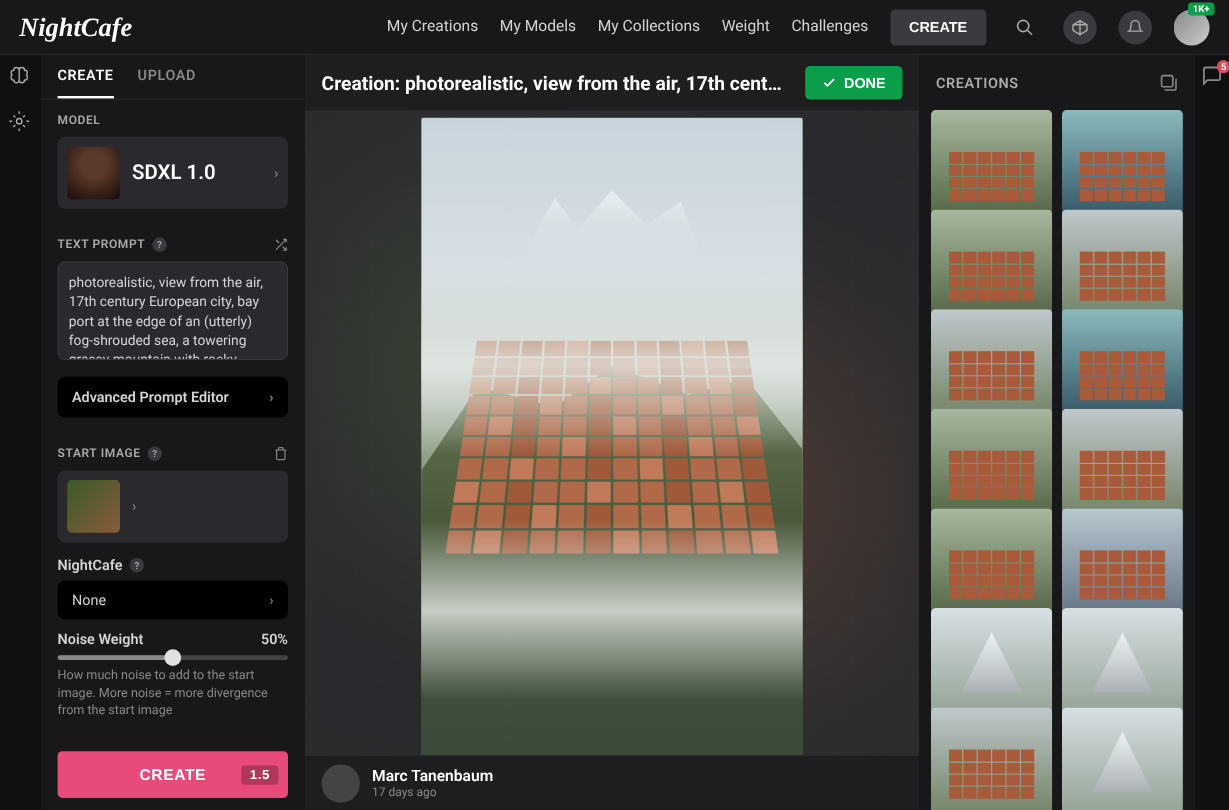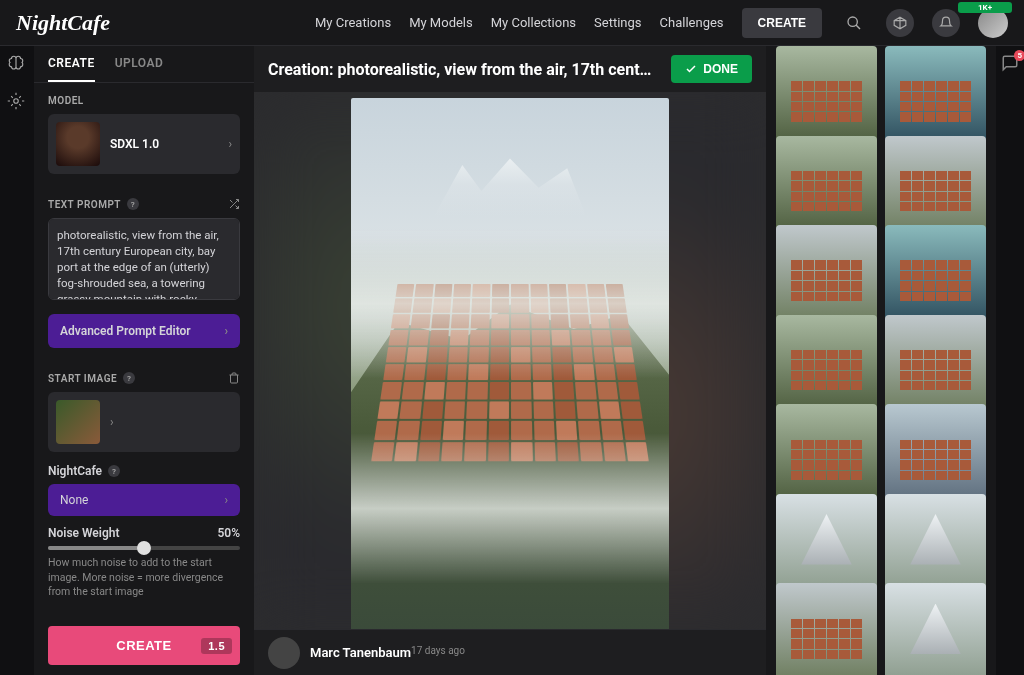--- a/index.html
+++ b/index.html
@@ -5,41 +5,41 @@
 * { margin: 0; padding: 0; box-sizing: border-box; }
 body { font-family: -apple-system, BlinkMacSystemFont, "Segoe UI", Roboto, sans-serif; background: #18181a; color: #d4d4d8; width: 1024px; height: 675px; overflow: hidden; }
 .topbar { height: 46px; background: #18181a; display: flex; align-items: center; padding: 0 16px; border-bottom: 1px solid #2a2a2e; }
 .logo { font-family: cursive; font-size: 22px; font-weight: 600; color: #fff; font-style: italic; }
 .topnav { margin-left: auto; display: flex; align-items: center; gap: 18px; font-size: 13px; color: #d4d4d8; }
 .topnav-link { cursor: pointer; }
 .create-btn { background: #3a3a3f; color: #fff; padding: 8px 16px; font-size: 12px; font-weight: 600; border: none; cursor: pointer; border-radius: 4px; }
 .icon-btn { width: 28px; height: 28px; display: flex; align-items: center; justify-content: center; cursor: pointer; color: #aaa; border-radius: 50%; }
 .icon-btn.circle-bg { background: #3a3a3f; }
 .avatar { width: 30px; height: 30px; border-radius: 50%; background: linear-gradient(135deg,#888,#ccc); position: relative; }
-.badge-1k { position: absolute; top: -6px; right: -4px; background: #0a9d4a; color: #fff; font-size: 8px; font-weight: 700; padding: 1px 20px; border-radius: 3px; margin-left: 46px; }
+.badge-1k { position: absolute; top: -6px; right: -4px; background: #0a9d4a; color: #fff; font-size: 8px; font-weight: 700; padding: 1px 4px; border-radius: 3px; margin-left: 46px; }
 .main { display: flex; height: calc(100% - 46px); }
 .leftrail { width: 34px; background: #101012; display: flex; flex-direction: column; align-items: center; padding-top: 8px; gap: 18px; color: #888; }
 .leftrail-icon { width: 20px; height: 20px; cursor: pointer; }
 .sidebar { width: 220px; background: #18181a; display: flex; flex-direction: column; overflow-y: auto; }
 .tabs { display: flex; padding: 0 14px; border-bottom: 1px solid #2a2a2e; }
 .tab { padding: 10px 0; margin-right: 20px; font-size: 12px; font-weight: 600; color: #888; cursor: pointer; letter-spacing: 0.5px; }
 .tab.active { color: #fff; border-bottom: 2px solid #fff; }
 .section { padding: 12px 14px; }
 .section-title { font-size: 10px; font-weight: 600; letter-spacing: 0.5px; color: #aaa; text-transform: uppercase; display: flex; align-items: center; gap: 6px; margin-bottom: 8px; }
 .help-icon { width: 12px; height: 12px; border-radius: 50%; background: #3a3a3f; color: #aaa; font-size: 8px; display: inline-flex; align-items: center; justify-content: center; }
 .model-card { background: #2a2a2e; border-radius: 6px; padding: 8px; display: flex; align-items: center; gap: 10px; cursor: pointer; }
 .model-thumb { width: 44px; height: 44px; border-radius: 4px; background: radial-gradient(circle at 50% 35%, #5a3a2a 30%, #1a0a0a 100%); }
-.model-name { font-size: 12px; font-weight: 600; color: #fff; flex: 1; }
+.model-name { font-size: 17px; font-weight: 600; color: #fff; flex: 1; }
 .chev { color: #888; font-size: 12px; }
 .prompt-textarea { width: 100%; background: #2a2a2e; border: 1px solid #3a3a3f; border-radius: 6px; padding: 8px; font-size: 11.5px; color: #d4d4d8; resize: none; height: 82px; font-family: inherit; line-height: 1.4; }
 .prompt-hint { font-size: 10.5px; color: #888; margin-top: 6px; line-height: 1.4; }
-.adv-prompt { background: #4c1d95; border-radius: 6px; padding: 10px 12px; display: flex; align-items: center; justify-content: space-between; font-size: 12px; font-weight: 600; color: #d4d4d8; margin-top: 10px; cursor: pointer; }
+.adv-prompt { background: #000000; border-radius: 6px; padding: 10px 12px; display: flex; align-items: center; justify-content: space-between; font-size: 12px; font-weight: 600; color: #d4d4d8; margin-top: 10px; cursor: pointer; }
 .start-img-card { background: #2a2a2e; border-radius: 6px; padding: 8px; display: flex; align-items: center; gap: 10px; cursor: pointer; }
 .start-thumb { width: 44px; height: 44px; border-radius: 4px; background: linear-gradient(135deg,#3a5a2a,#8a5a3a); }
-.controlnet-row { background: #4c1d95; border-radius: 6px; padding: 9px 12px; display: flex; align-items: center; justify-content: space-between; font-size: 12px; color: #d4d4d8; cursor: pointer; margin-top: 6px; }
+.controlnet-row { background: #000000; border-radius: 6px; padding: 9px 12px; display: flex; align-items: center; justify-content: space-between; font-size: 12px; color: #d4d4d8; cursor: pointer; margin-top: 6px; }
 .noise-row { display: flex; justify-content: space-between; font-size: 12px; font-weight: 600; color: #d4d4d8; margin-top: 10px; }
 .slider { width: 100%; margin-top: 6px; -webkit-appearance: none; height: 4px; background: #444; border-radius: 2px; position: relative; }
 .slider-fill { position: absolute; left: 0; top: 0; height: 4px; background: #888; border-radius: 2px; }
 .slider-thumb { position: absolute; top: -5px; width: 14px; height: 14px; background: #e0e0e0; border-radius: 50%; }
 .noise-hint { font-size: 10.5px; color: #888; margin-top: 6px; line-height: 1.4; }
 .create-bar { padding: 10px 14px; margin-top: auto; }
 .create-main { background: #e84a7a; color: #fff; border: none; width: 100%; padding: 12px; font-size: 13px; font-weight: 700; border-radius: 4px; cursor: pointer; display: flex; align-items: center; justify-content: center; position: relative; letter-spacing: 0.5px; }
 .credit-badge { position: absolute; right: 8px; background: rgba(0,0,0,0.25); padding: 2px 7px; border-radius: 3px; font-size: 11px; }
 .center { flex: 1; background: #1e1e20; display: flex; flex-direction: column; overflow: hidden; position: relative; }
 .center-header { height: 46px; display: flex; align-items: center; padding: 0 14px; gap: 12px; }
@@ -52,21 +52,21 @@
 .mtns { position: absolute; top: 10%; left: 20%; width: 60%; height: 12%; background: linear-gradient(to top, transparent, #dde4e8aa 50%, #eef2f4 100%); clip-path: polygon(10% 100%, 25% 20%, 35% 60%, 50% 10%, 65% 55%, 80% 25%, 90% 100%); }
 .cliff { position: absolute; bottom: 0; left: 0; right: 0; height: 65%; background: linear-gradient(to bottom, #6a7a5a 0%, #4a5a3a 40%, #3a4a3a 100%); clip-path: polygon(0 30%, 15% 10%, 35% 15%, 50% 5%, 70% 12%, 85% 8%, 100% 25%, 100% 100%, 0 100%); }
 .city { position: absolute; top: 30%; left: 10%; right: 10%; height: 45%; display: grid; grid-template-columns: repeat(12,1fr); grid-template-rows: repeat(12,1fr); gap: 2px; transform: perspective(400px) rotateX(25deg); }
 .roof { background: #b06a4a; border-radius: 1px; }
 .roof:nth-child(3n) { background: #a05a3a; }
 .roof:nth-child(5n) { background: #c07a5a; }
 .fog { position: absolute; left: 0; right: 0; height: 28%; background: linear-gradient(to bottom, transparent, #e8ece8cc 50%, transparent); }
 .fog1 { top: 24%; } .fog2 { top: 62%; }
 .center-footer { height: 46px; background: #1e1e20; display: flex; align-items: center; padding: 0 14px; gap: 10px; border-top: 1px solid #2a2a2e; }
 .author-avatar { width: 32px; height: 32px; border-radius: 50%; background: #444; }
-.author-info { display: flex; flex-direction: row; }
+.author-info { display: flex; flex-direction: column; }
 .author-name { font-size: 13px; font-weight: 600; color: #fff; }
 .author-time { font-size: 10px; color: #888; }
 .publish-btn { margin-left: auto; background: #e84a7a; color: #fff; border: none; padding: 10px 36px; font-size: 13px; font-weight: 700; border-radius: 4px; cursor: pointer; display: flex; align-items: center; gap: 8px; }
 .rightcol { width: 230px; background: #18181a; display: flex; flex-direction: column; }
 .right-header { height: 46px; display: flex; align-items: center; padding: 0 14px; font-size: 12px; font-weight: 600; letter-spacing: 0.5px; color: #aaa; }
 .right-header-icon { margin-left: auto; cursor: pointer; color: #888; }
 .thumb-grid { flex: 1; overflow-y: auto; padding: 0 10px 10px 10px; display: grid; grid-template-columns: 1fr 1fr; gap: 8px; }
 .thumb { aspect-ratio: 1/1; border-radius: 4px; cursor: pointer; position: relative; overflow: hidden; }
 .thumb-bg { position: absolute; inset: 0; }
 .tb1 { background: linear-gradient(to bottom,#a8b8a0,#4a5a3a); }
@@ -86,21 +86,21 @@
 </style>
 </head>
 <body>
 
 <div class="topbar">
   <div class="logo">NightCafe</div>
   <div class="topnav">
     <span class="topnav-link">My Creations</span>
     <span class="topnav-link">My Models</span>
     <span class="topnav-link">My Collections</span>
-    <span class="topnav-link">Settings</span>
+    <span class="topnav-link">Weight</span>
     <span class="topnav-link">Challenges</span>
     <button class="create-btn">CREATE</button>
     <span class="icon-btn">
         <svg width="16" height="16" viewBox="0 0 24 24" fill="none" stroke="currentColor" stroke-width="2">
           <circle cx="10" cy="10" r="7"></circle>
           <line x1="21" y1="21" x2="15" y2="15"></line>
         </svg>
       </span>
     <span class="icon-btn circle-bg">
         <svg width="14" height="14" viewBox="0 0 24 24" fill="none" stroke="currentColor" stroke-width="2">
@@ -351,20 +351,29 @@
     <div class="center-footer">
       <div class="author-avatar"></div>
       <div class="author-info">
         <span class="author-name">Marc Tanenbaum</span>
         <span class="author-time">17 days ago</span>
       </div>
     </div>
   </div>
 
   <div class="rightcol">
+    <div class="right-header">
+      <span>CREATIONS</span>
+      <span class="right-header-icon">
+          <svg width="16" height="16" viewBox="0 0 24 24" fill="none" stroke="currentColor" stroke-width="2">
+            <rect x="3" y="3" width="14" height="14" rx="2"></rect>
+            <path d="M21 7v12a2 2 0 0 1-2 2H7"></path>
+          </svg>
+        </span>
+    </div>
     <div class="thumb-grid" id="thumb-grid">
         <div class="thumb">
           <div class="thumb-bg tb1"></div>
           <div class="thumb-city">
             <div class="thumb-roof"></div>
             <div class="thumb-roof"></div>
             <div class="thumb-roof"></div>
             <div class="thumb-roof"></div>
             <div class="thumb-roof"></div>
             <div class="thumb-roof"></div>

